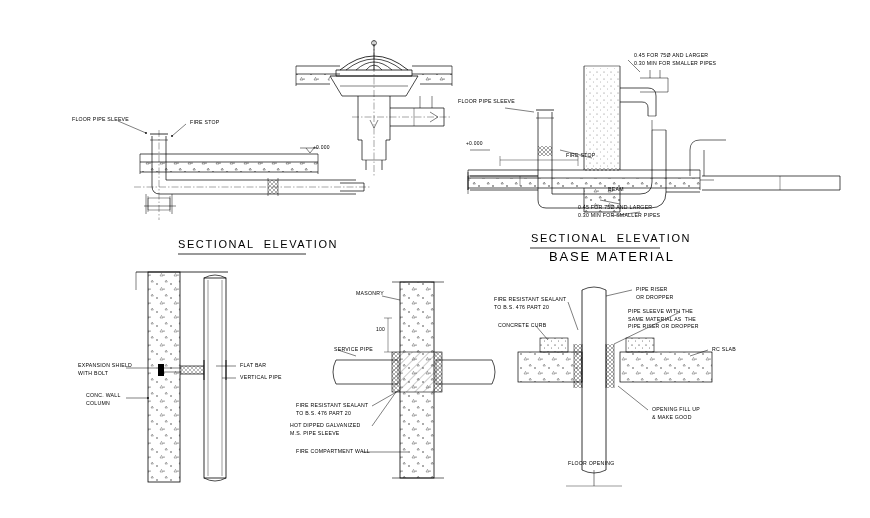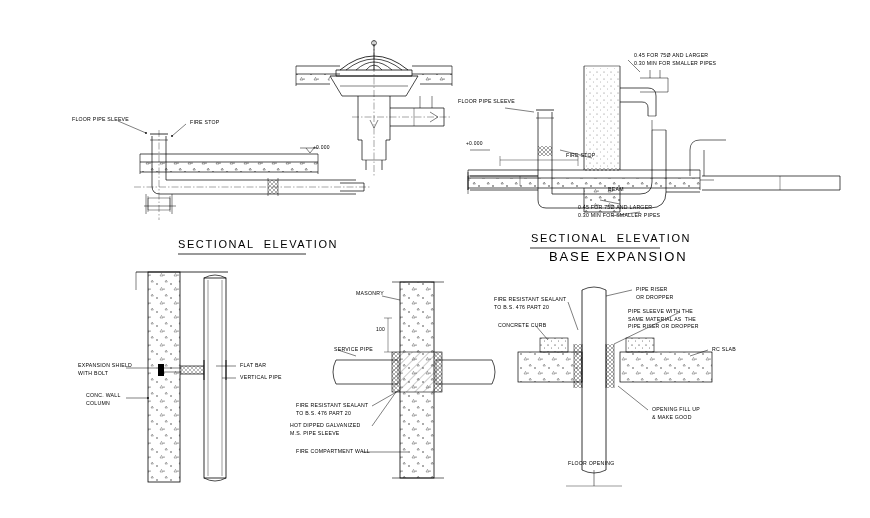--- a/index.html
+++ b/index.html
@@ -305,21 +305,21 @@
 
   <div class="lbl" style="left:634px;top:52px;">0.45 FOR 75Ø AND LARGER
 0.30 MIN FOR SMALLER PIPES</div>
   <div class="lbl" style="left:458px;top:98px;">FLOOR PIPE SLEEVE</div>
   <div class="dim" style="left:466px;top:140px;">+0.000</div>
   <div class="lbl" style="left:566px;top:152px;">FIRE STOP</div>
   <div class="lbl" style="left:608px;top:186px;">BEAM</div>
   <div class="lbl" style="left:578px;top:204px;">0.45 FOR 75Ø AND LARGER
 0.30 MIN FOR SMALLER PIPES</div>
   <div class="title" style="left:531px;top:232px;">SECTIONAL  ELEVATION</div>
-  <div class="title2" style="left:549px;top:249px;">BASE EXPANSION</div>
+  <div class="title2" style="left:549px;top:249px;">BASE MATERIAL</div>
 
   <div class="lbl" style="left:78px;top:362px;">EXPANSION SHIELD
 WITH BOLT</div>
   <div class="lbl" style="left:86px;top:392px;">CONC. WALL
 COLUMN</div>
   <div class="lbl" style="left:240px;top:362px;">FLAT BAR</div>
   <div class="lbl" style="left:240px;top:374px;">VERTICAL PIPE</div>
 
   <div class="lbl" style="left:356px;top:290px;">MASONRY</div>
   <div class="dim" style="left:376px;top:326px;">100</div>

